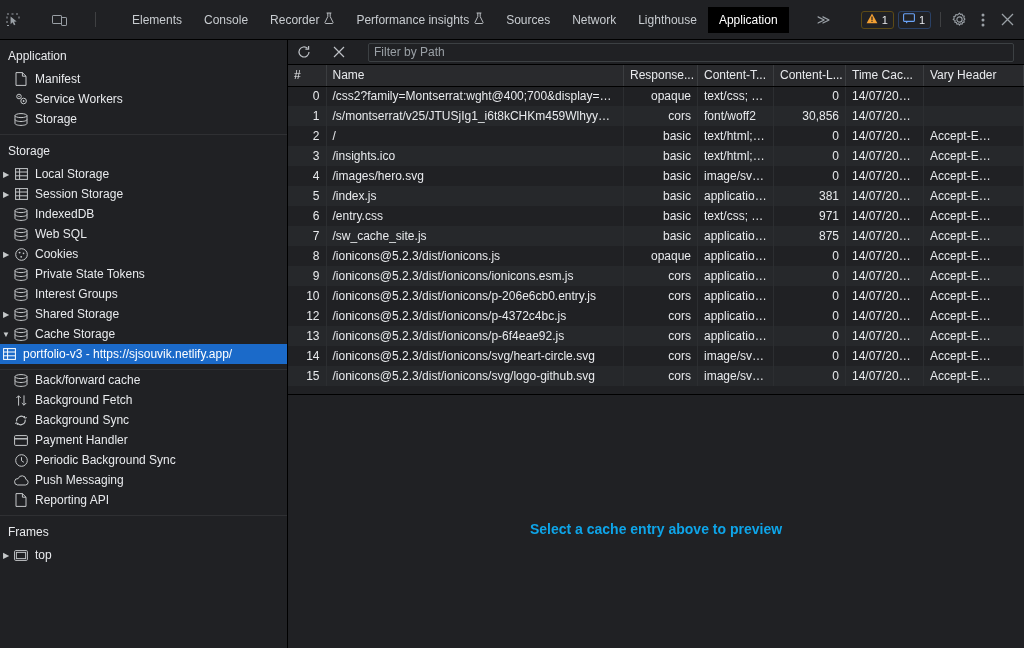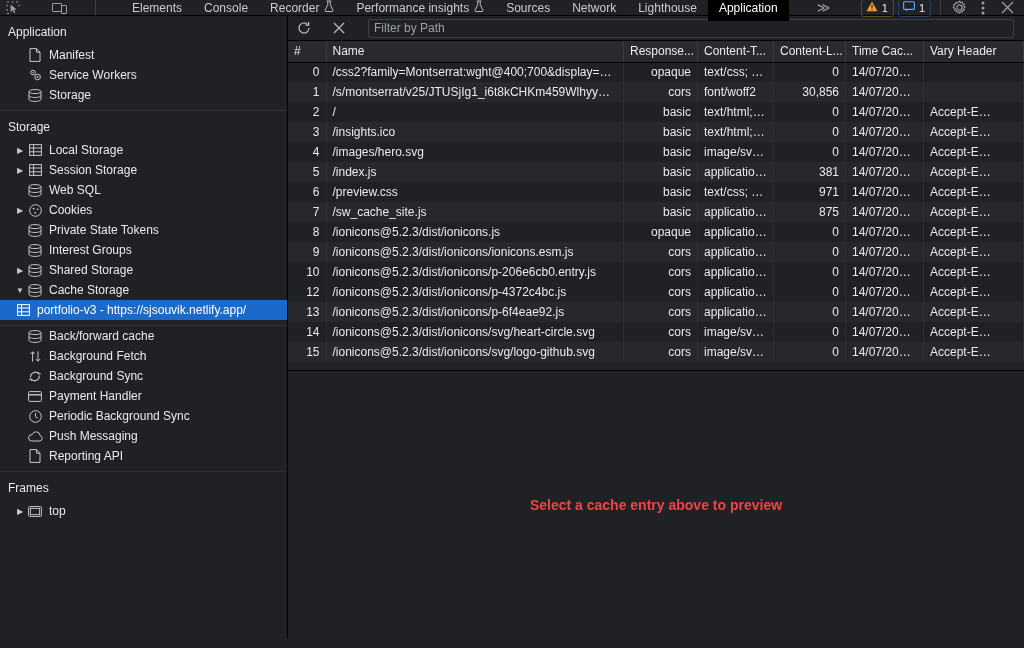--- a/index.html
+++ b/index.html
@@ -8,21 +8,21 @@
     background: #202124;
     font-family: "Liberation Sans", sans-serif;
     font-size: 12px;
     color: #e8eaed;
     overflow: hidden;
     -webkit-font-smoothing: antialiased;
   }
 
   
   .tabbar {
-    height: 16px;
+    height: 40px;
     background: #202124;
     display: flex;
     align-items: center;
     border-bottom: 1px solid #000;
     position: relative;
     gap: 20px;
   }
   .tb-iconbtn {
     width: 26px; height: 24px;
     display: flex; align-items: center; justify-content: center;
@@ -84,21 +84,20 @@
     padding: 9px 0 6px 8px;
     font-size: 12px;
     color: #e8eaed;
   }
   .sb-group { border-bottom: 1px solid #2f3033; padding-bottom: 5px; }
   .sb-group.nb { border-bottom: none; }
   .sb-item {
     height: 20px;
     display: flex;
     align-items: center;
-    padding-left: 14px;
     color: #e8eaed;
     font-size: 12px;
     white-space: nowrap;
   }
   .sb-item .twist {
     width: 12px; min-width:12px; height: 12px;
     display: flex; align-items: center; justify-content: center;
     color: #c5c8ca;
     font-size: 8px;
   }
@@ -198,21 +197,21 @@
   .col-vary  { width: 100px; }
 
   .preview-pane {
     flex: 1;
     background: #202124;
     display: flex;
     align-items: center;
     justify-content: center;
   }
   .preview-msg {
-    color: #ef4444;
+    color: #0ea5e9;
     font-size: 14px;
     font-weight: bold;
   }
 </style>
 </head>
 <body>
 
 <div class="tabbar">
   <div class="tb-iconbtn">
     <svg width="14" height="14" viewBox="0 0 14 14">
@@ -365,20 +364,31 @@
         <span class="twist">▶</span>
         <span class="sbicon">
           <svg width="13" height="12" viewBox="0 0 13 12">
               <rect x=".6" y=".6" width="11.8" height="10.8" fill="none" stroke="#c5c8ca" stroke-width="1"></rect>
               <path d="M.6 4h11.8M.6 7.8h11.8M4.6.6v10.8" stroke="#c5c8ca" stroke-width="1"></path>
             </svg>
         </span>
         <span class="sblabel">Session Storage</span>
       </div>
 
+      <div class="sb-item">
+        <span class="twist blank">▶</span>
+        <span class="sbicon">
+          <svg width="14" height="13" viewBox="0 0 14 13">
+              <ellipse cx="7" cy="2.6" rx="6" ry="2" fill="none" stroke="#c5c8ca" stroke-width="1"></ellipse>
+              <path d="M1 2.6v7.8c0 1.1 2.7 2 6 2s6-.9 6-2V2.6" fill="none" stroke="#c5c8ca" stroke-width="1"></path>
+              <path d="M1 6.5c0 1.1 2.7 2 6 2s6-.9 6-2" fill="none" stroke="#c5c8ca" stroke-width="1"></path>
+            </svg>
+        </span>
+        <span class="sblabel">IndexedDB</span>
+      </div>
 
       <div class="sb-item">
         <span class="twist blank">▶</span>
         <span class="sbicon">
           <svg width="14" height="13" viewBox="0 0 14 13">
               <ellipse cx="7" cy="2.6" rx="6" ry="2" fill="none" stroke="#c5c8ca" stroke-width="1"></ellipse>
               <path d="M1 2.6v7.8c0 1.1 2.7 2 6 2s6-.9 6-2V2.6" fill="none" stroke="#c5c8ca" stroke-width="1"></path>
               <path d="M1 6.5c0 1.1 2.7 2 6 2s6-.9 6-2" fill="none" stroke="#c5c8ca" stroke-width="1"></path>
             </svg>
         </span>
@@ -642,21 +652,21 @@
               <td class="num">5</td>
               <td>/index.js</td>
               <td class="num">basic</td>
               <td>applicatio…</td>
               <td class="num">381</td>
               <td>14/07/202…</td>
               <td>Accept-E…</td>
             </tr>
             <tr class="row-even">
               <td class="num">6</td>
-              <td>/preview.css</td>
+              <td>/entry.css</td>
               <td class="num">basic</td>
               <td>text/css; …</td>
               <td class="num">971</td>
               <td>14/07/202…</td>
               <td>Accept-E…</td>
             </tr>
             <tr class="row-odd">
               <td class="num">7</td>
               <td>/sw_cache_site.js</td>
               <td class="num">basic</td>

